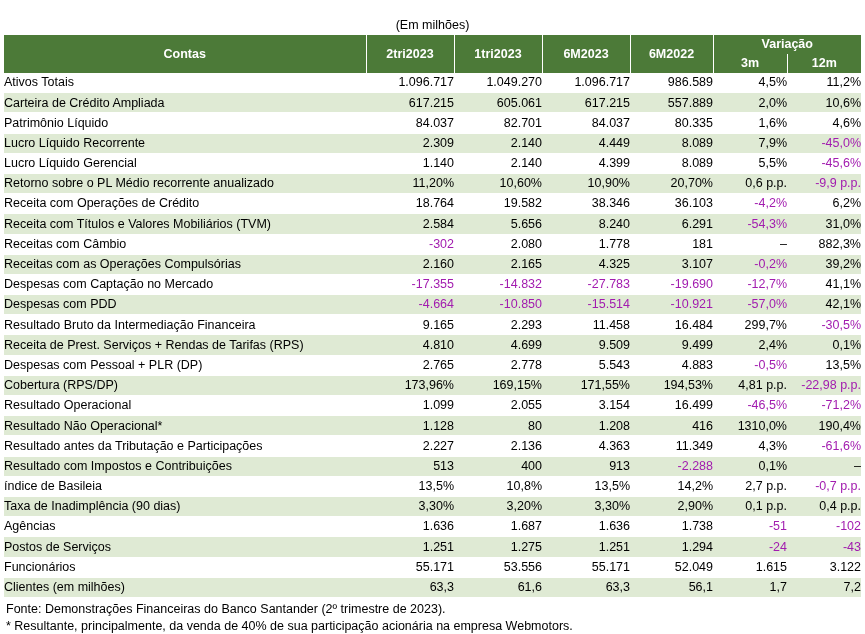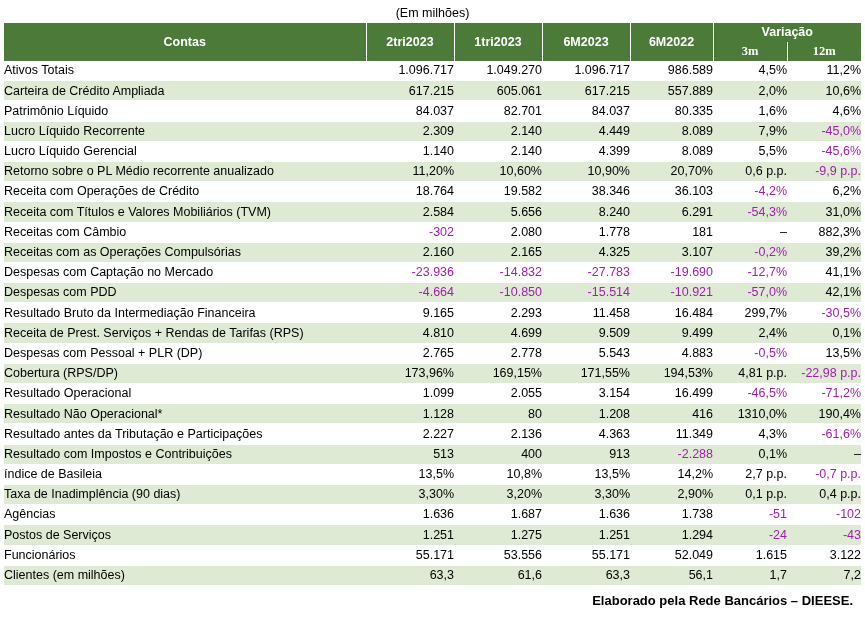--- a/index.html
+++ b/index.html
@@ -13,21 +13,21 @@
     font-family: "Liberation Sans", sans-serif;
     font-size: 12.5px;
     color: #000000;
     overflow: hidden;
   }
   .page {
     position: relative;
     width: 865px;
     height: 634px;
     box-sizing: border-box;
-    padding: 4px 4px;
+    padding: 16px 4px;
   }
   .unit-note {
     text-align: center;
     font-size: 12.5px;
     padding: 2px 0 3px 0;
     color: #000;
   }
   table.main {
     border-collapse: collapse;
     width: 857px;
@@ -42,21 +42,21 @@
     background: #4c7a38;
     color: #ffffff;
     font-weight: bold;
     font-size: 12.5px;
     text-align: center;
     height: 18px;
     border-right: 1px solid #ffffff;
   }
   thead th.last { border-right: none; }
   thead tr.row1 th { height: 19px; }
-  thead tr.row2 th { height: 19px; font-family: Liberation Serif, serif; }
+  thead tr.row2 th { height: 19px; }
   tbody td {
     height: 19.2px;
     font-size: 12.5px;
     border-bottom: 1px solid #ffffff;
   }
   tbody tr.alt td { background: #dfead4; }
   tbody tr.plain td { background: #ffffff; }
   td.label {
     text-align: left;
     padding-left: 5px;
@@ -199,21 +199,21 @@
           <td class="label">Receitas com as Operações Compulsórias</td>
           <td class="num">2.160</td>
           <td class="num">2.165</td>
           <td class="num">4.325</td>
           <td class="num">3.107</td>
           <td class="num neg">-0,2%</td>
           <td class="num">39,2%</td>
         </tr>
         <tr class="plain">
           <td class="label">Despesas com Captação no Mercado</td>
-          <td class="num neg">-23.936</td>
+          <td class="num neg">-17.355</td>
           <td class="num neg">-14.832</td>
           <td class="num neg">-27.783</td>
           <td class="num neg">-19.690</td>
           <td class="num neg">-12,7%</td>
           <td class="num">41,1%</td>
         </tr>
         <tr class="alt">
           <td class="label">Despesas com PDD</td>
           <td class="num neg">-4.664</td>
           <td class="num neg">-10.850</td>
@@ -344,16 +344,20 @@
           <td class="num">63,3</td>
           <td class="num">61,6</td>
           <td class="num">63,3</td>
           <td class="num">56,1</td>
           <td class="num">1,7</td>
           <td class="num">7,2</td>
         </tr>
       </tbody>
   </table>
 
+  <div class="footnotes">
+    <div>Fonte: Demonstrações Financeiras do Banco Santander (2º trimestre de 2023).</div>
+    <div>* Resultante, principalmente, da venda de 40% de sua participação acionária na empresa Webmotors.</div>
+  </div>
 
   <div class="credit">Elaborado pela Rede Bancários – DIEESE.</div>
 
 </div>
 
 </body></html>

